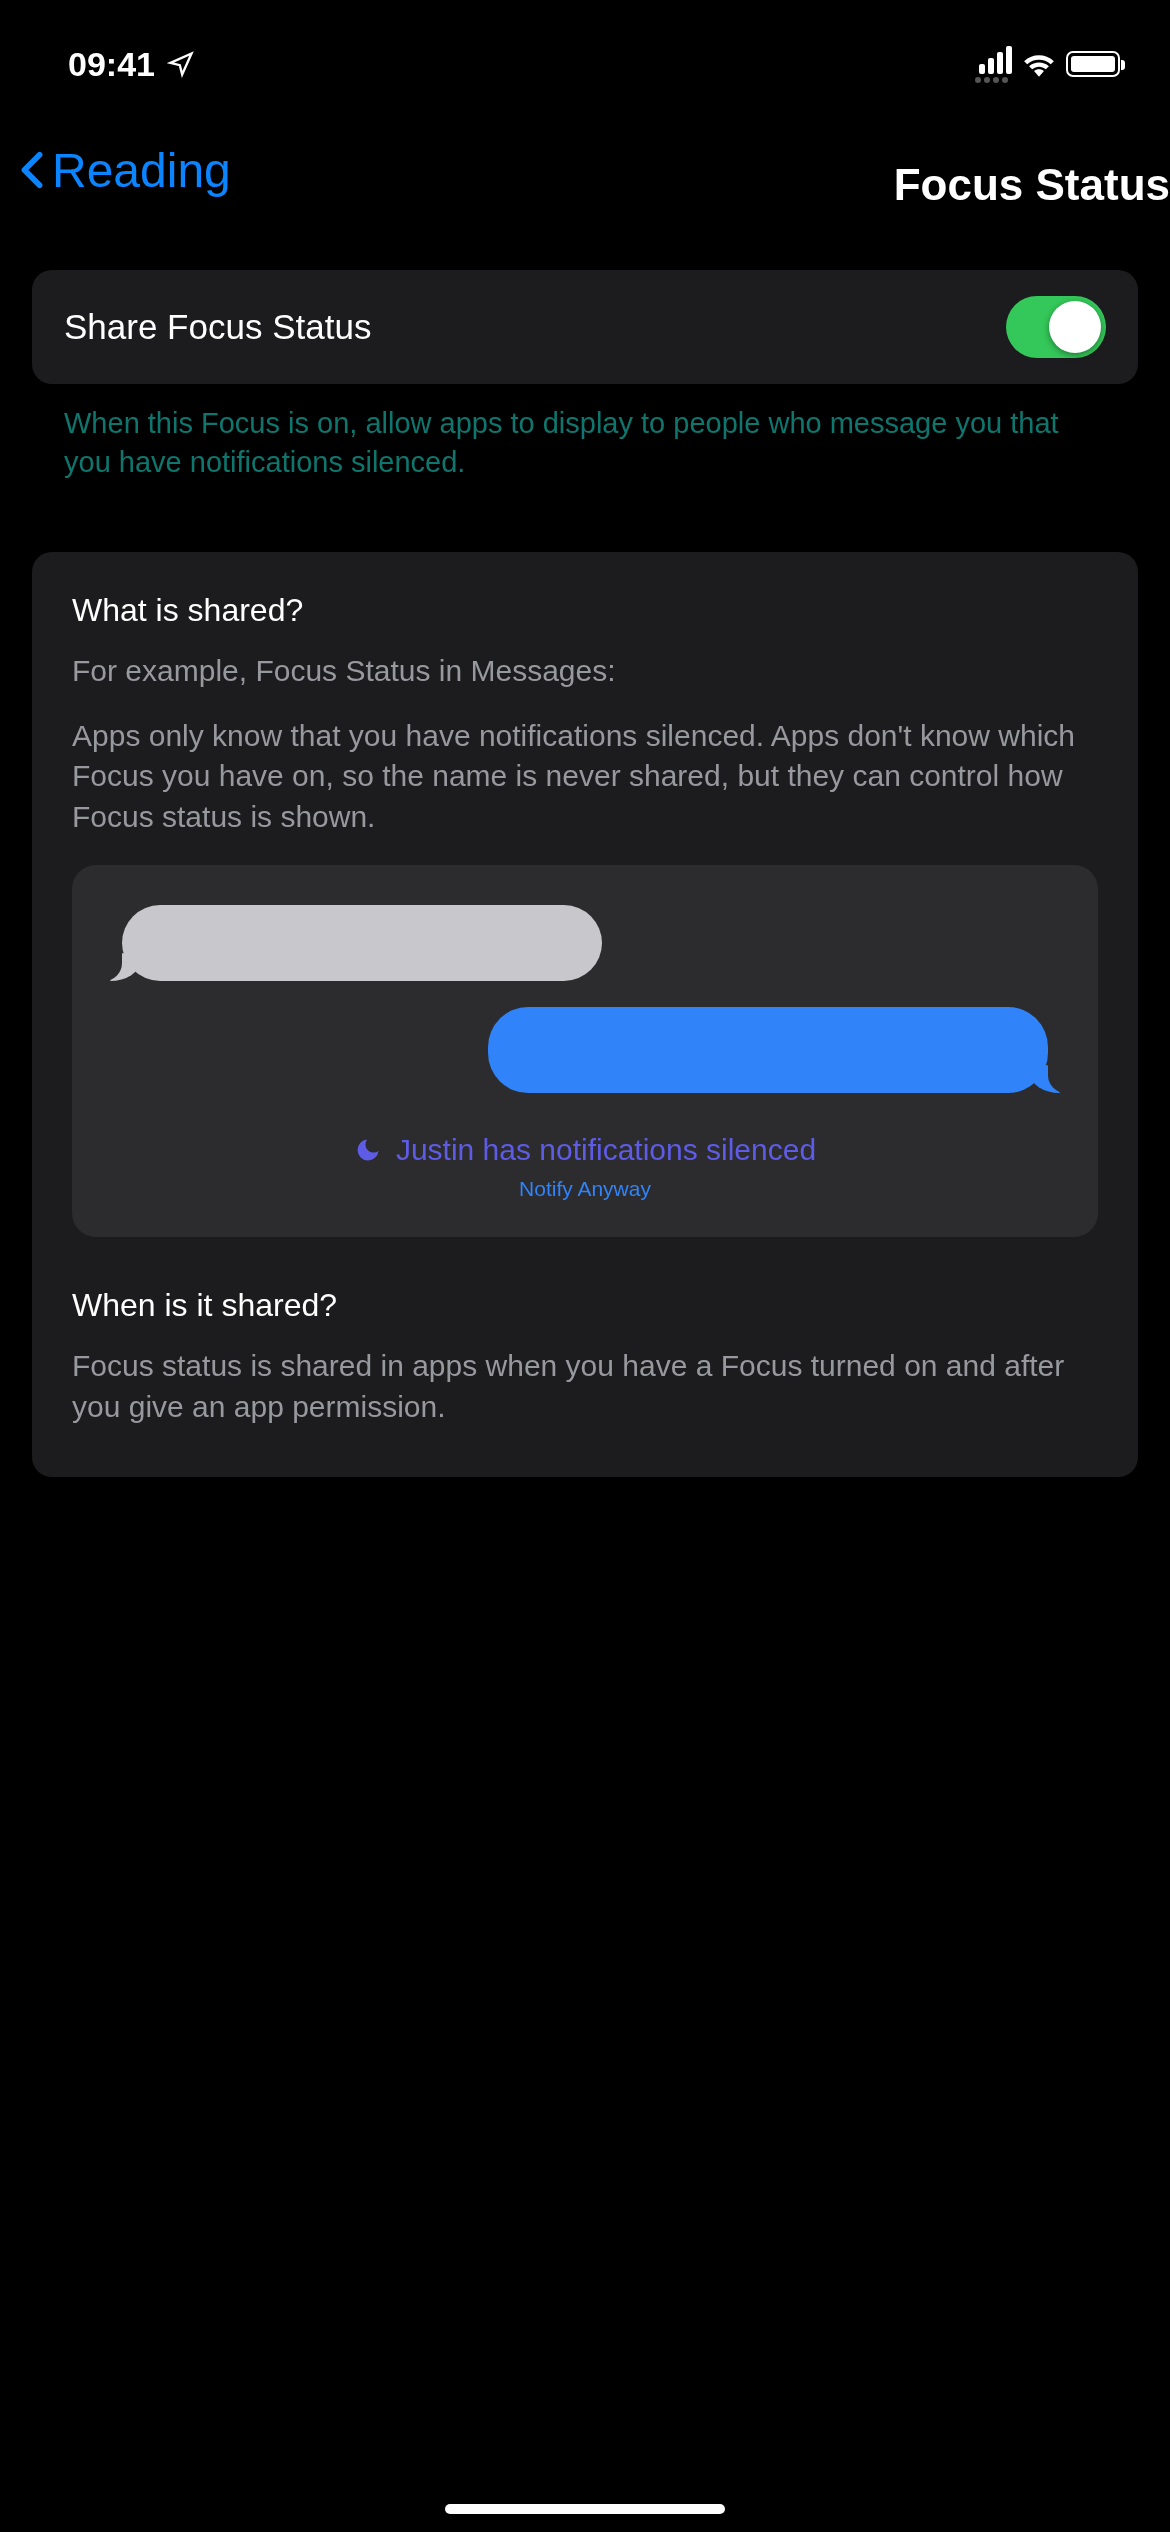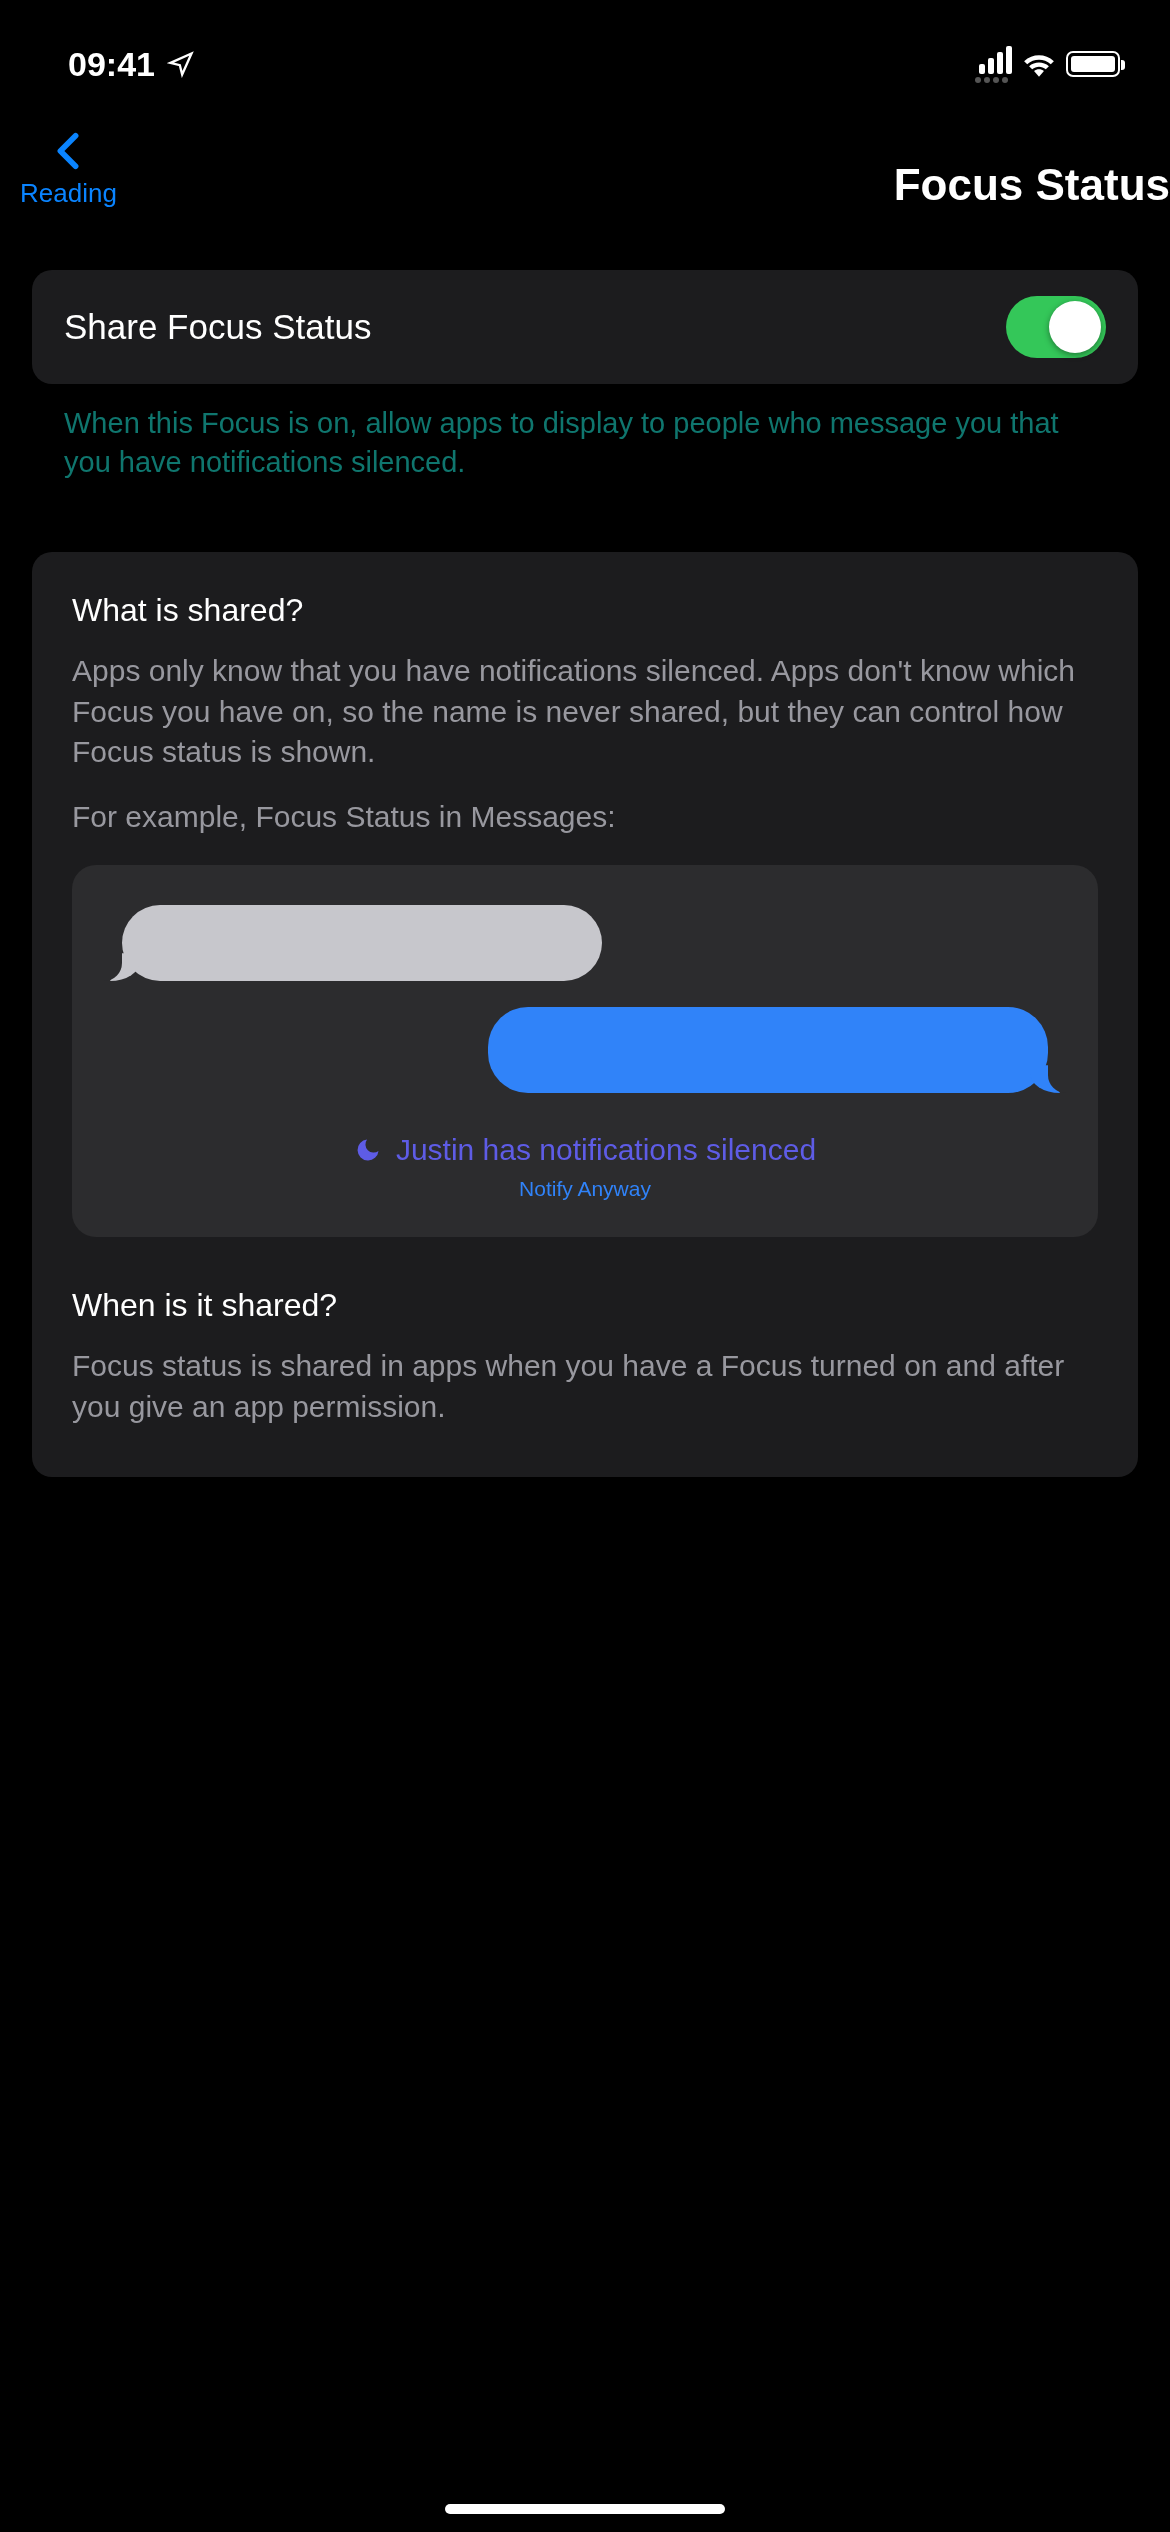--- a/index.html
+++ b/index.html
@@ -94,22 +94,21 @@
     display: flex;
     align-items: center;
     padding: 0 20px;
     margin-top: 20px;
   }
   .back-button {
     display: flex;
     align-items: center;
     gap: 8px;
     color: #0A84FF;
-    font-size: 26px;
-    flex-direction: column;
+    font-size: 48px;
   }
   .chevron-left {
     width: 24px;
     height: 38px;
     stroke: #0A84FF;
   }
   .nav-title {
     position: absolute;
     left: 0;
     right: 0;
@@ -329,22 +328,22 @@
     <span class="cell-label">Share Focus Status</span>
     <div class="switch">
       <div class="switch-knob"></div>
     </div>
   </div>
   <div class="footer-text">When this Focus is on, allow apps to display to people who message you that you have notifications silenced.</div>
 
 
   <div class="info-card">
     <div class="info-title">What is shared?</div>
+    <div class="info-body">For example, Focus Status in Messages:</div>
     <div class="info-body">Apps only know that you have notifications silenced. Apps don't know which Focus you have on, so the name is never shared, but they can control how Focus status is shown.</div>
-    <div class="info-body">For example, Focus Status in Messages:</div>
 
     <div class="example-box">
       <div class="bubble-row">
         <div class="bubble gray"></div>
       </div>
       <div class="bubble-row">
         <div class="bubble blue"></div>
       </div>
       <div class="silenced-row">
         <svg class="moon-icon" viewBox="0 0 24 24" fill="#5e5ce6">

